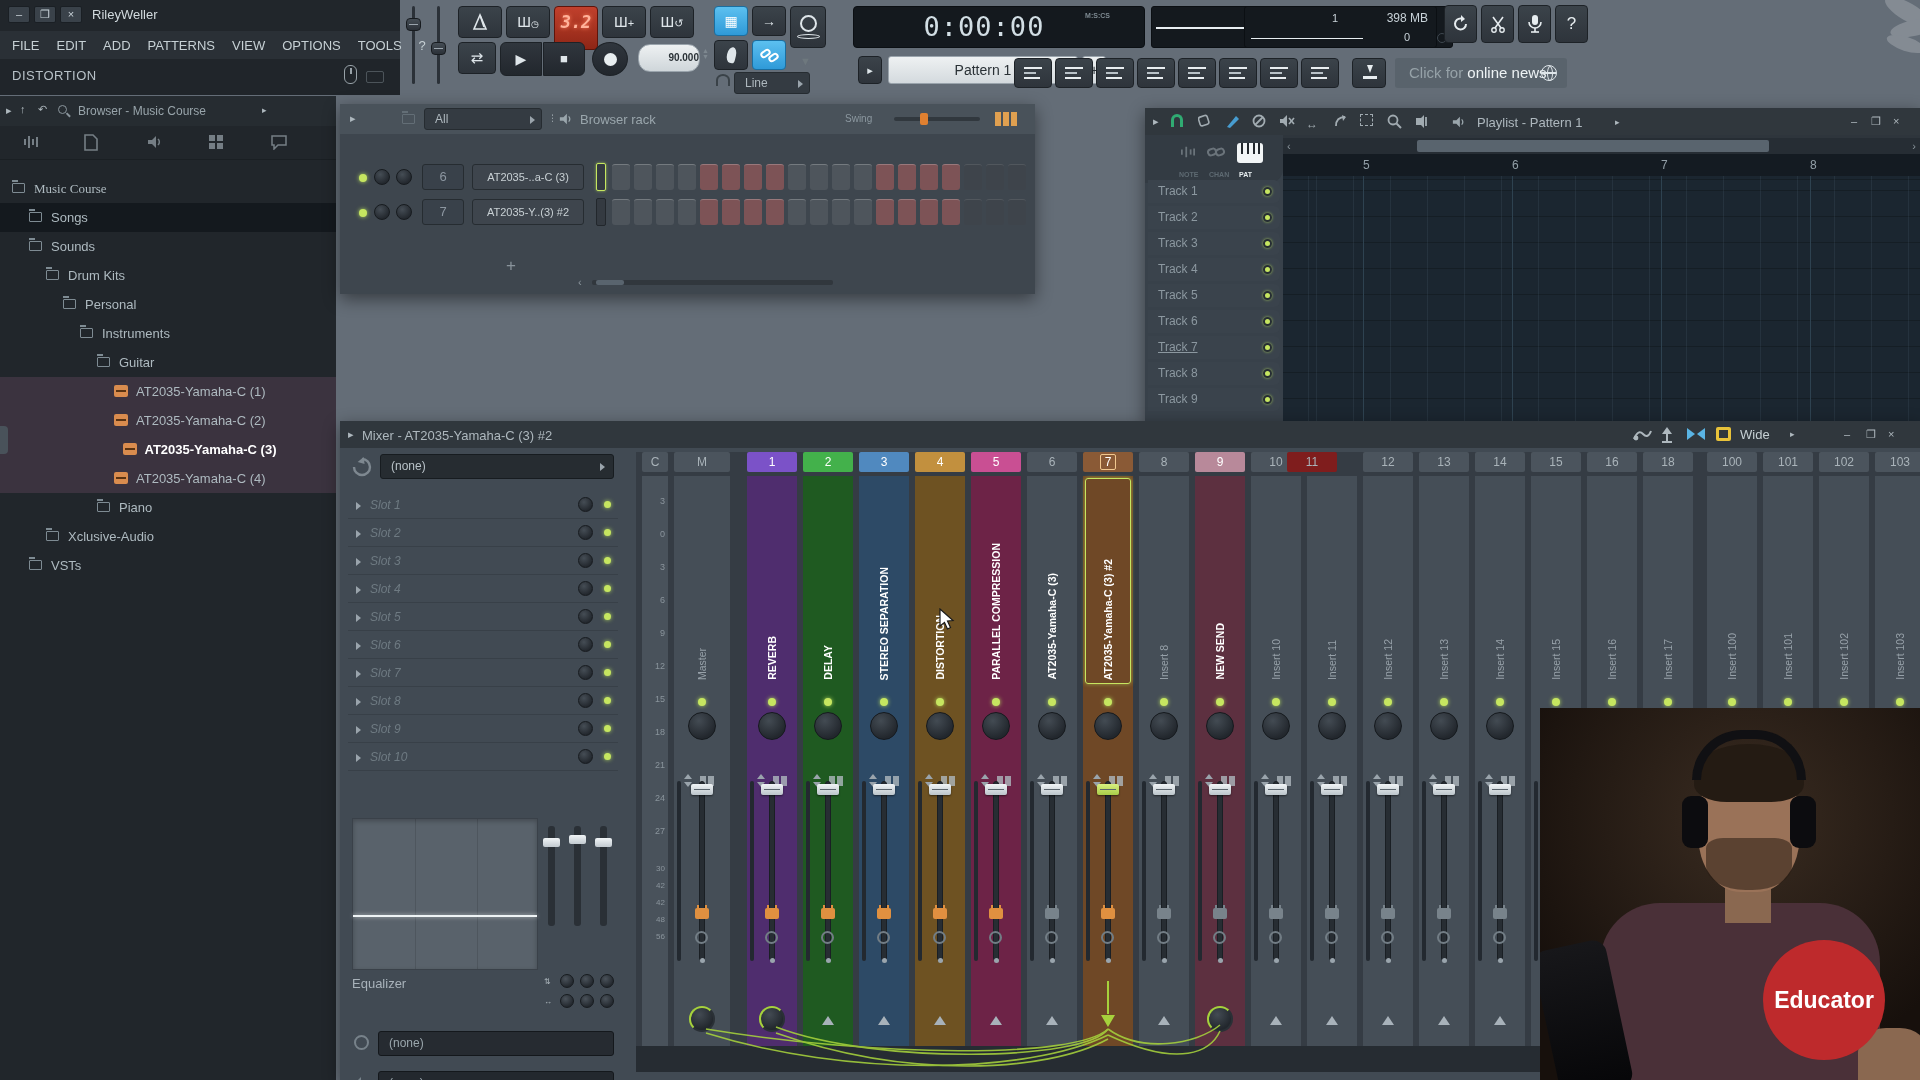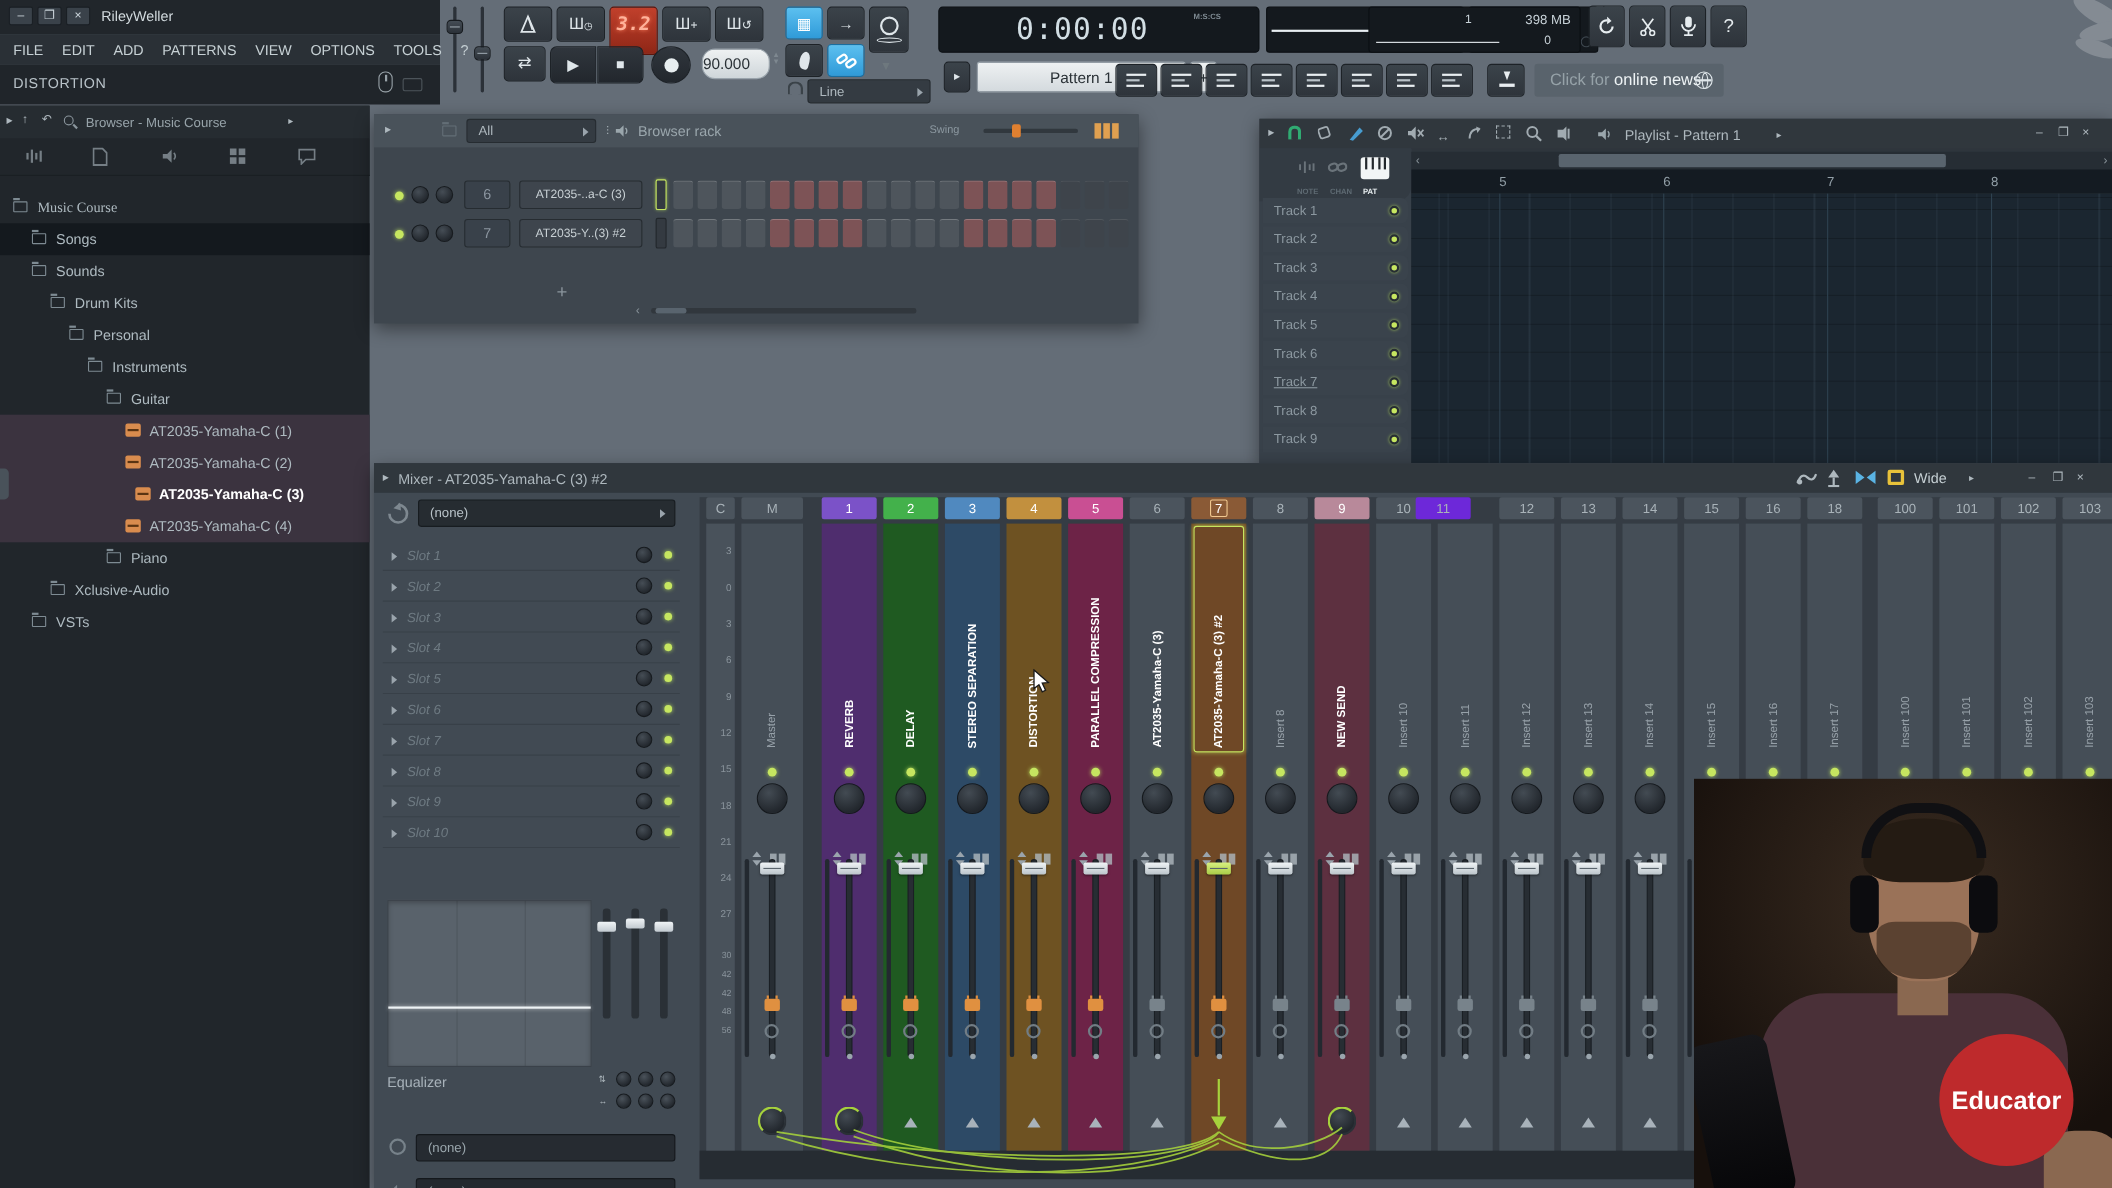--- a/index.html
+++ b/index.html
@@ -18,21 +18,21 @@
 .mouse-ico::after{content:"";position:absolute;left:5px;top:2px;width:1.5px;height:6px;background:#98a2a8}
 .panel-ico-dim{position:absolute;left:366px;top:12px;width:18px;height:12px;border:1px solid #6a747c;border-radius:2px;opacity:.6}
 
 .vslide{position:absolute;top:6px;width:3px;height:78px;background:#2b3138;border-radius:2px}
 .vhandle{position:absolute;width:15px;height:13px;background:linear-gradient(#454d55,#2b3138);border:1px solid #171b1f;border-radius:4px}
 .vhandle::after{content:"";position:absolute;left:2px;right:2px;top:5px;height:1px;background:#9aa4ac}
 
 .tbtn{position:absolute;background:linear-gradient(#3b434a,#2e343b);border:1px solid #1d2227;border-radius:4px;color:#dfe6ea;text-align:center}
 .tbtn.dark{background:linear-gradient(#30363d,#22272d)}
 #led-pos{background:linear-gradient(#c1402c,#8e2616);color:#ffb29a;font-family:"DejaVu Sans Mono",monospace;font-style:italic;font-weight:bold;font-size:17px;line-height:30px;text-shadow:0 0 4px #ff8060;border-color:#5e140a}
-#tempo-box{position:absolute;background:linear-gradient(#eef1f2,#cfd6da);border:1px solid #9aa4ac;border-radius:12px;color:#2a3136;font-size:14px;font-weight:normal;text-align:left}
+#tempo-box{position:absolute;background:linear-gradient(#eef1f2,#cfd6da);border:1px solid #9aa4ac;border-radius:12px;color:#2a3136;font-size:10px;font-weight:bold;text-align:right}
 .stepper{position:absolute;color:#7e8890;font-size:7px;line-height:6px}
 .bluebtn{background:linear-gradient(#5cc0f0,#2f9ad8)!important;border-color:#1a6ea0!important;color:#fff!important}
 #time-panel{position:absolute;background:#14191e;border:1px solid #0b0f13;border-radius:4px}
 #time-digits{position:absolute;left:0;right:30px;top:4px;text-align:center;color:#d2dee4;font-family:"DejaVu Sans Mono",monospace;font-size:27px;letter-spacing:1px}
 #time-mode{position:absolute;right:34px;top:5px;color:#7e8a92;font-size:7px;font-weight:bold}
 #pattern-box{position:absolute;background:linear-gradient(#eef1f2,#d4dade);border:1px solid #9aa4ac;border-radius:3px;color:#2a3136;font-size:14px;text-align:center}
 .osc{position:absolute;background:#14191e;border:1px solid #0b0f13;border-radius:3px}
 #cpu-panel{position:absolute;background:#14191e;border:1px solid #0b0f13;border-radius:3px;color:#c8d2d8}
 .icobtn{position:absolute;background:linear-gradient(#3b434a,#2e343b);border:1px solid #1d2227;border-radius:4px;color:#e6ecef;text-align:center}
 #news-banner{position:absolute;background:#59636c;border-radius:3px;font-size:15px;line-height:30px;padding-left:14px}
@@ -226,21 +226,21 @@
   </div>
 <div class="tbtn" style="left:714px;top:40px;width:34px;height:30px">
     <div style="position:absolute;left:12px;top:6px;width:9px;height:16px;background:#dfe6ea;border-radius:60% 60% 30% 60%;transform:rotate(14deg)"></div>
   </div>
 <div class="tbtn bluebtn" style="left:752px;top:40px;width:34px;height:30px">
     <div style="position:absolute;left:7px;top:9px;width:11px;height:7px;border:2px solid #fff;border-radius:4px;transform:rotate(-35deg)"></div>
     <div style="position:absolute;left:15px;top:13px;width:11px;height:7px;border:2px solid #fff;border-radius:4px;transform:rotate(-35deg)"></div>
   </div>
 <span class="gl" style="left:800px;top:56px;color:#6e787e">▼</span>
 <div style="position:absolute;left:716px;top:74px;width:14px;height:12px;border:2px solid #3a4248;border-radius:50% 50% 0 0;border-bottom:none"></div>
-<div class="selbox" style="left:734px;top:72px;width:112px;height:22px;line-height:20px;padding-left:10px"><span>Line</span><span class="tri-r" style="right:6px;top:7px"></span></div>
+<div class="selbox" style="left:734px;top:72px;width:76px;height:22px;line-height:20px;padding-left:10px"><span>Line</span><span class="tri-r" style="right:6px;top:7px"></span></div>
 
 <div id="time-panel" style="left:853px;top:6px;width:292px;height:42px">
   <div id="time-digits">0:00:00</div>
   <div id="time-mode">M:S:CS</div>
 </div>
 
 <div class="tbtn" style="left:858px;top:56px;width:24px;height:28px;font-size:11px;line-height:26px">▸</div>
 <div id="pattern-box" style="left:888px;top:56px;width:190px;height:28px;line-height:26px"><span>Pattern 1</span></div>
 <span class="stepper" style="left:1062px;top:62px;color:#5a646c">▲<br>▼</span>
 <div id="pattern-box" class="abs" style="left:1082px;top:56px;width:24px;height:28px;line-height:26px;position:absolute;background:linear-gradient(#eef1f2,#d4dade);border:1px solid #9aa4ac;border-radius:3px;text-align:center;color:#2a3136"><span>+</span></div>
@@ -941,21 +941,21 @@
         <div class="s-ud"></div>
         <div class="s-st"></div>
         <div class="s-meter"></div>
         <div class="fader"></div>
         <div class="fhandle"></div>
         <div class="s-plug" style="background: rgb(120, 131, 139); color: rgb(120, 131, 139);"></div>
         <div class="s-circ"></div>
         <div class="s-dot"></div>
         <div class="s-tri"></div>
       </div>
-      <div class="hcell" style="left: 947px; width: 50px; background: #6d28d9;"><span>11</span></div>
+      <div class="hcell" style="left: 947px; width: 50px; background: #7f1d1d;"><span>11</span></div>
       <div class="strip" style="left: 967px; width: 50px; background: rgb(69, 78, 87);">
         <div class="vname">
           <span>Insert 11</span>
         </div>
         <span class="led s-led"></span>
         <div class="s-knob"></div>
         <div class="s-ud"></div>
         <div class="s-st"></div>
         <div class="s-meter"></div>
         <div class="fader"></div>

